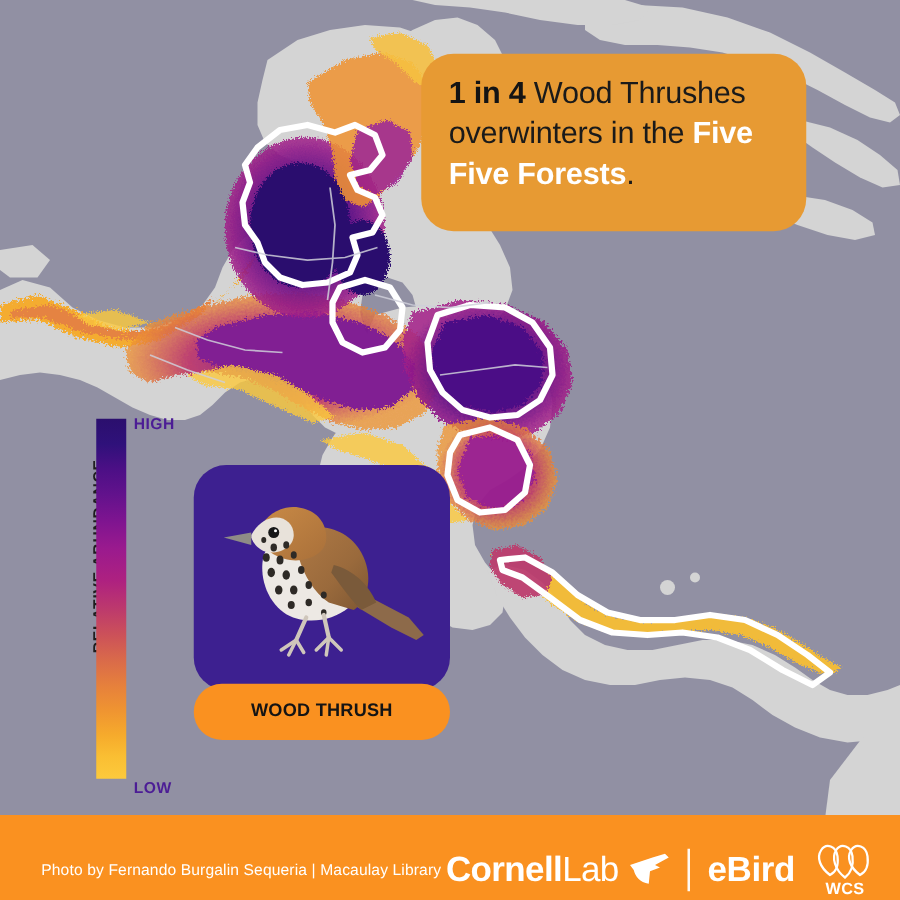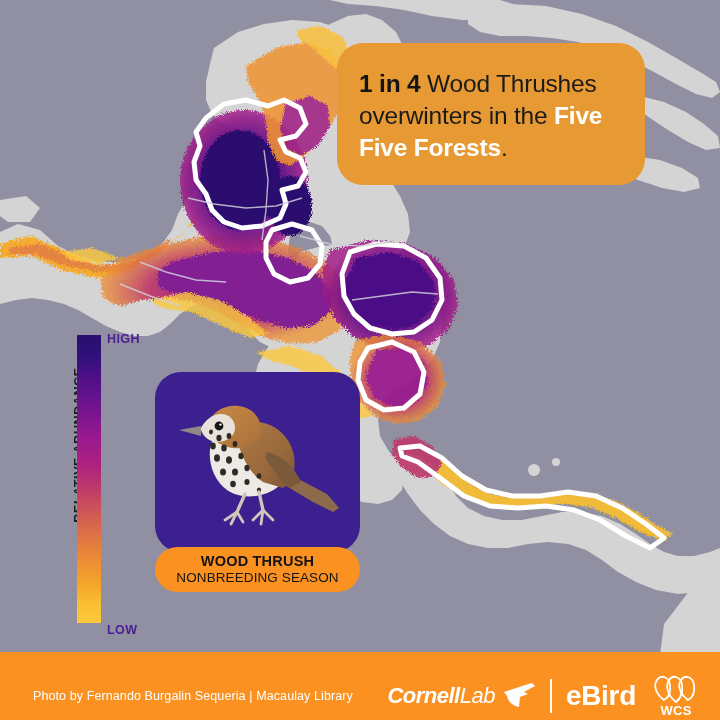--- a/index.html
+++ b/index.html
@@ -12,21 +12,21 @@
 
   
   .map-layer{position:absolute;left:0;top:0;width:720px;height:655px;}
   .map-svg{display:block;width:720px;height:655px;}
 
   
   .callout{
     position:absolute;left:337px;top:43px;width:308px;height:142px;
     background:#e79a33;border-radius:26px;
     box-sizing:border-box;padding:16px 20px 12px 22px;
-    display:flex;align-items:center;
+    display:flex;align-items:flex-start;
   }
   .callout-text{
     font-size:24.5px;line-height:1.32;color:#1a1a1a;letter-spacing:-0.2px;
     font-weight:400;
   }
   .cal-b{font-weight:bold;color:#141414;}
   .cal-w{font-weight:bold;color:#ffffff;margin-top:24px;}
 
   
   .legend{position:absolute;left:44px;top:330px;width:110px;height:300px;}
@@ -71,21 +71,21 @@
   .footer{
     position:absolute;left:0;top:652px;width:720px;height:88px;background:#fa9120;
     display:flex;align-items:center;
   }
   .credit{
     position:absolute;left:33px;top:50%;transform:translateY(-50%);
     font-size:12.5px;color:#ffffff;letter-spacing:0.1px;white-space:nowrap;
   }
   .logos{position:absolute;right:18px;top:50%;transform:translateY(-50%);display:flex;align-items:center;gap:14px;}
   .cornell-lock{display:flex;align-items:center;gap:7px;}
-  .cornell-word{font-size:22px;color:#fff;letter-spacing:-0.5px;white-space:nowrap;font-style:italic;}
+  .cornell-word{font-size:28px;color:#fff;letter-spacing:-0.5px;white-space:nowrap;}
   .cw-bold{font-weight:bold;}
   .cw-light{font-weight:400;}
   .divider{width:2px;height:34px;background:#fff;opacity:.95;}
   .ebird-word{font-size:28px;font-weight:bold;color:#fff;letter-spacing:-0.3px;}
   .wcs{display:flex;flex-direction:column;align-items:center;gap:0px;}
   .wcs-word{font-size:13px;font-weight:bold;color:#fff;letter-spacing:0.3px;margin-top:-3px;}
 </style>
 </head>
 <body>
 
@@ -358,21 +358,20 @@
           <path d="M70,126 L76,136"></path>
         <path d="M96,124 L86,134"></path>
           <path d="M96,124 L94,138"></path>
           <path d="M96,124 L106,134"></path>
       </g>
     </svg>
   </div>
 
   <div class="bird-pill">
     <div class="pill-title">WOOD THRUSH</div>
-    <div class="pill-sub">NONBREEDING SEASON</div>
   </div>
 
   <div class="footer">
     <div class="credit">Photo by Fernando Burgalin Sequeria | Macaulay Library</div>
     <div class="logos">
       <div class="cornell-lock">
         <div class="cornell-word"><span class="cw-bold">Cornell</span><span class="cw-light">Lab</span></div>
         <svg width="34" height="30" viewBox="0 0 34 30">
           <path d="M2,11 L20,5 L30,2 L33,5 L22,11 L26,13 L18,16 L17,26 C10,25 6,20 5,15 Z" fill="#ffffff"></path>
         </svg>

